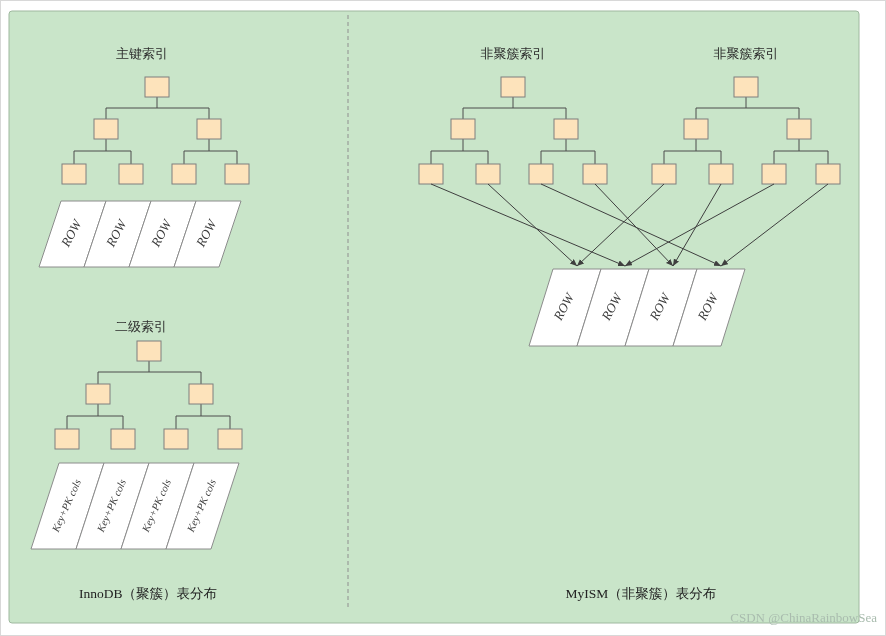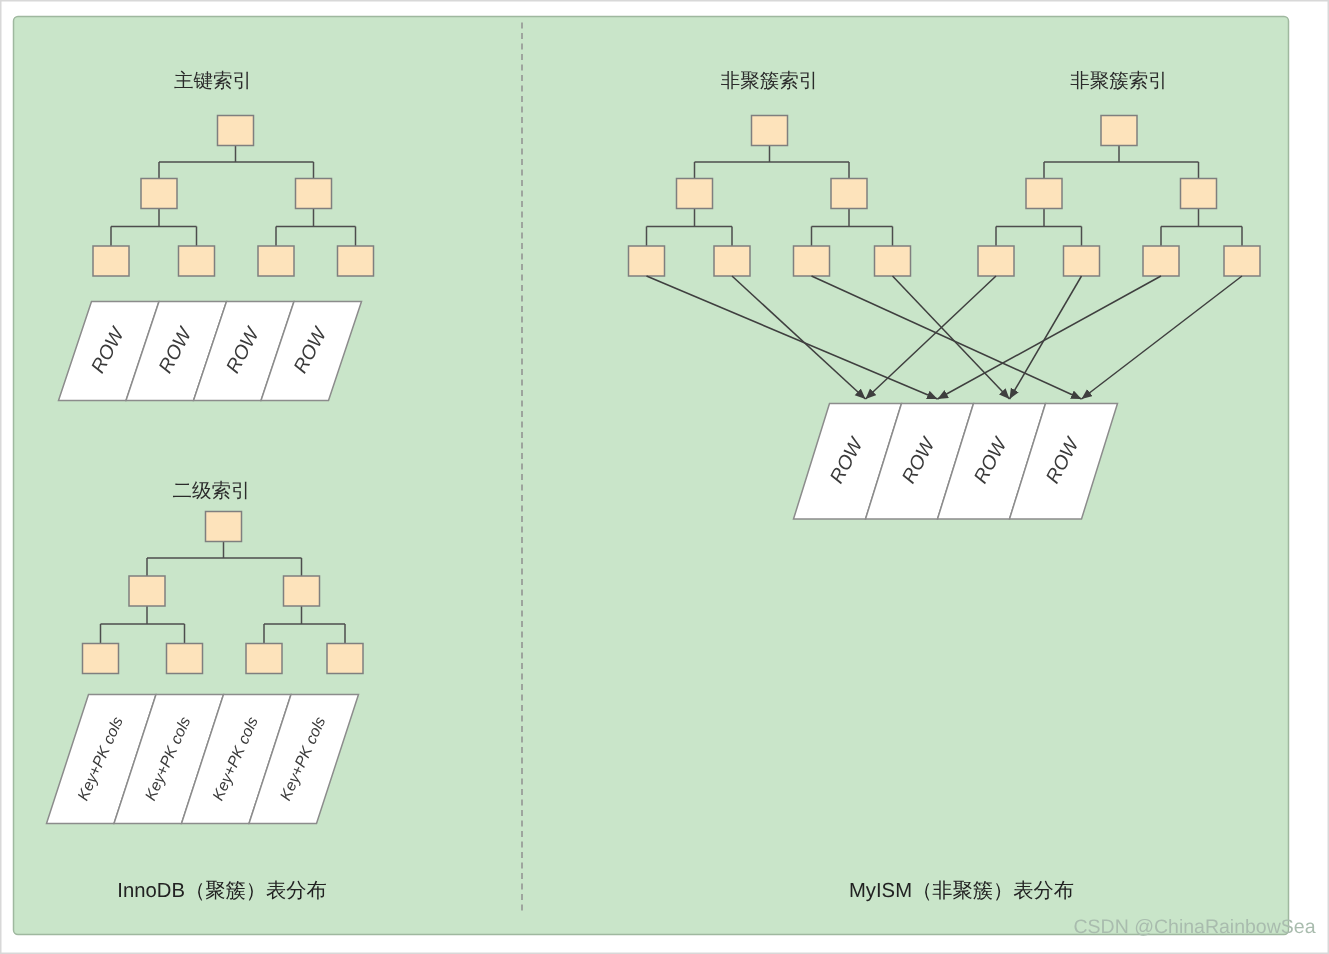--- a/index.html
+++ b/index.html
@@ -2,21 +2,21 @@
 <html><head>
 <meta charset="utf-8">
 <style>
   html,body { margin:0; padding:0; background:#f4f4f4; }
   .canvas {
     position:relative;
     width:886px; height:636px;
     background:#ffffff;
     border:1px solid #d8d8d8;
     box-sizing:border-box;
-    font-family:Liberation Sans, sans-serif;
+    font-family:Liberation Serif, serif;
     overflow:hidden;
   }
   svg { display:block; }
   .panel      { fill:#c9e5c9; stroke:#9fb89f; stroke-width:1; }
   .divider    { stroke:#8f8f8f; stroke-width:1; stroke-dasharray:4 3; fill:none; }
   .node       { fill:#fde3bb; stroke:#7f7f7f; stroke-width:1; }
   .connector  { stroke:#4d4d4d; stroke-width:1; fill:none; }
   .para       { fill:#ffffff; stroke:#8c8c8c; stroke-width:1; }
   .arrowline  { stroke:#3f3f3f; stroke-width:1; }
   .label      { font-size:13px; fill:#2b2b2b; text-anchor:middle; }

